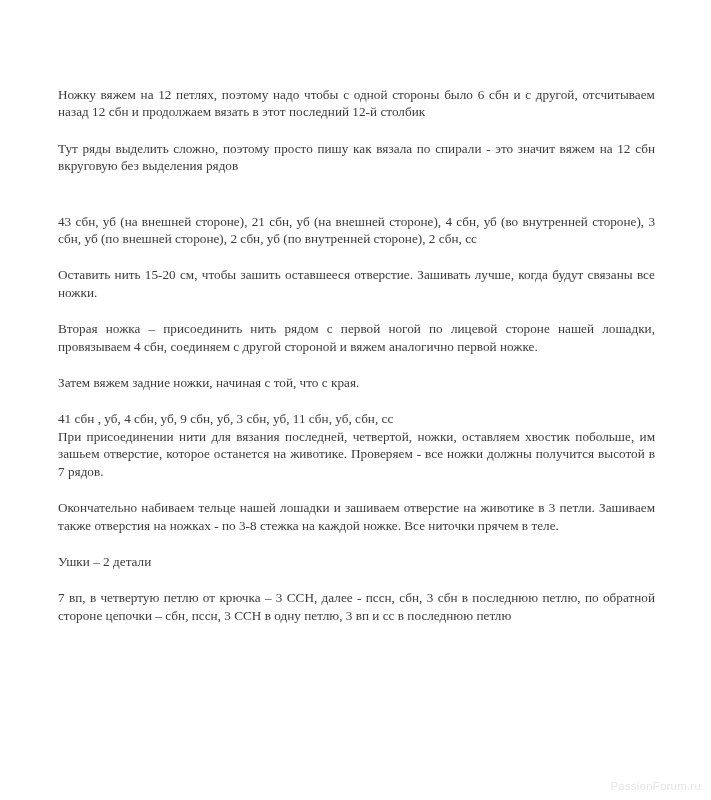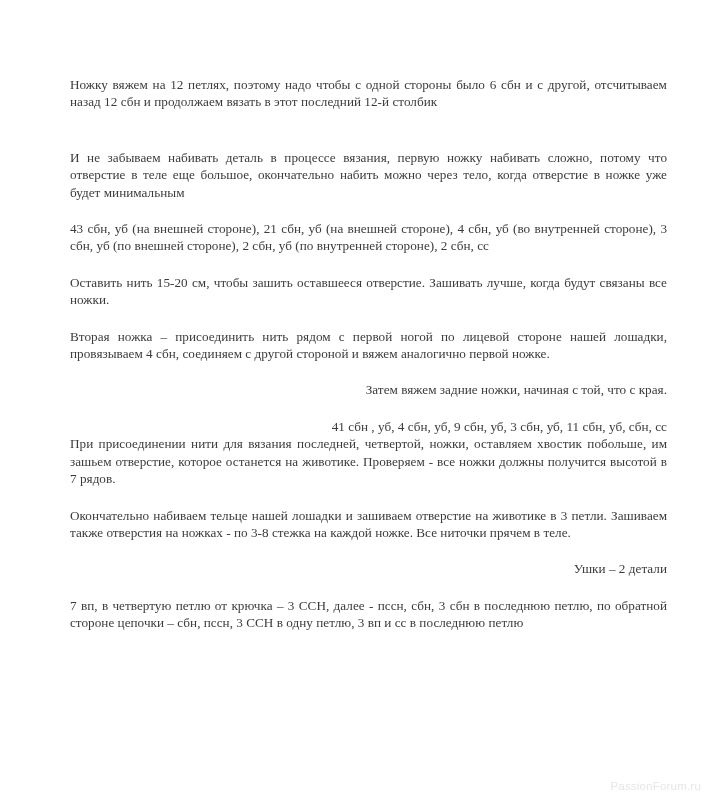--- a/index.html
+++ b/index.html
@@ -18,38 +18,37 @@
 
   .page {
     position: absolute;
     inset: 0;
     background: #ffffff;
   }
 
   .doc-body {
     position: absolute;
     left: 58px;
-    top: 76px;
+    top: 86px;
     width: 597px;
-    margin-left: 12px;
   }
 
   .para {
     margin: 0;
     font-size: 13.2px;
     line-height: 17.4px;
     color: #3b3b3b;
     text-align: justify;
     text-justify: inter-word;
     letter-spacing: 0.02px;
   }
 
   
   .para.flush {
-    text-align: right;
+    text-align: left;
   }
 
   .gap-lg { height: 19px; }
 
   .watermark {
     position: absolute;
     right: 10px;
     bottom: 8px;
     font-family: "Liberation Sans", "DejaVu Sans", sans-serif;
     font-size: 11.5px;
@@ -63,24 +62,24 @@
 <body>
 
 <div class="page">
 
   <div class="doc-body">
 
     <p class="para">Ножку вяжем на 12 петлях, поэтому надо чтобы с одной стороны было 6 сбн и с другой, отсчитываем назад 12 сбн и продолжаем вязать в этот последний 12-й столбик</p>
 
     <div class="gap-lg"></div>
 
+    <p class="para">Тут ряды выделить сложно, поэтому просто пишу как вязала по спирали - это значит вяжем на 12 сбн вкруговую без выделения рядов</p>
 
     <div class="gap-lg"></div>
 
-    <p class="para">И не забываем набивать деталь в процессе вязания, первую ножку набивать сложно, потому что отверстие в теле еще большое, окончательно набить можно через тело, когда отверстие в ножке уже будет минимальным</p>
 
     <div class="gap-lg"></div>
 
     <p class="para">43 сбн, уб (на внешней стороне), 21 сбн, уб (на внешней стороне), 4 сбн, уб (во внутренней стороне), 3 сбн, уб (по внешней стороне), 2 сбн, уб (по внутренней стороне), 2 сбн, сс</p>
 
     <div class="gap-lg"></div>
 
     <p class="para">Оставить нить 15-20 см, чтобы зашить оставшееся отверстие. Зашивать лучше, когда будут связаны все ножки.</p>
 
     <div class="gap-lg"></div>

